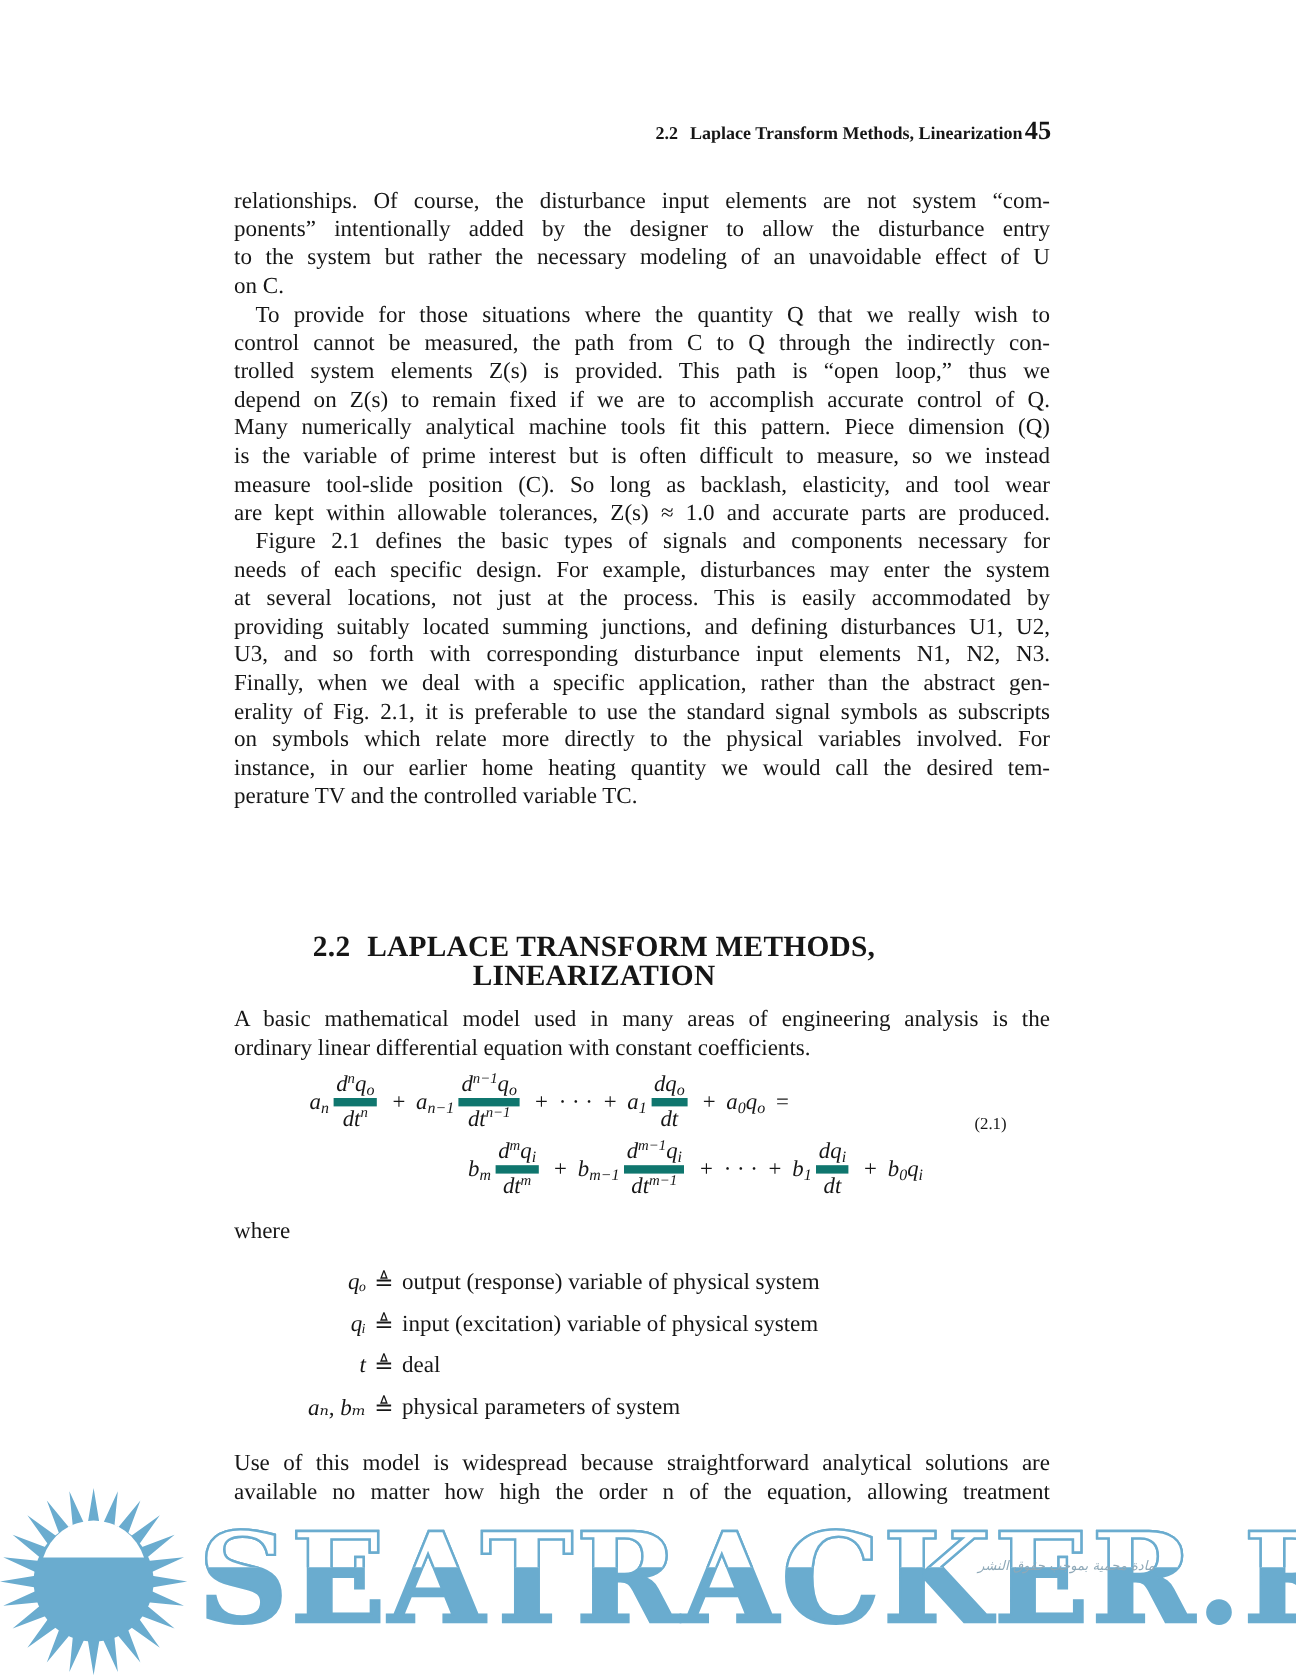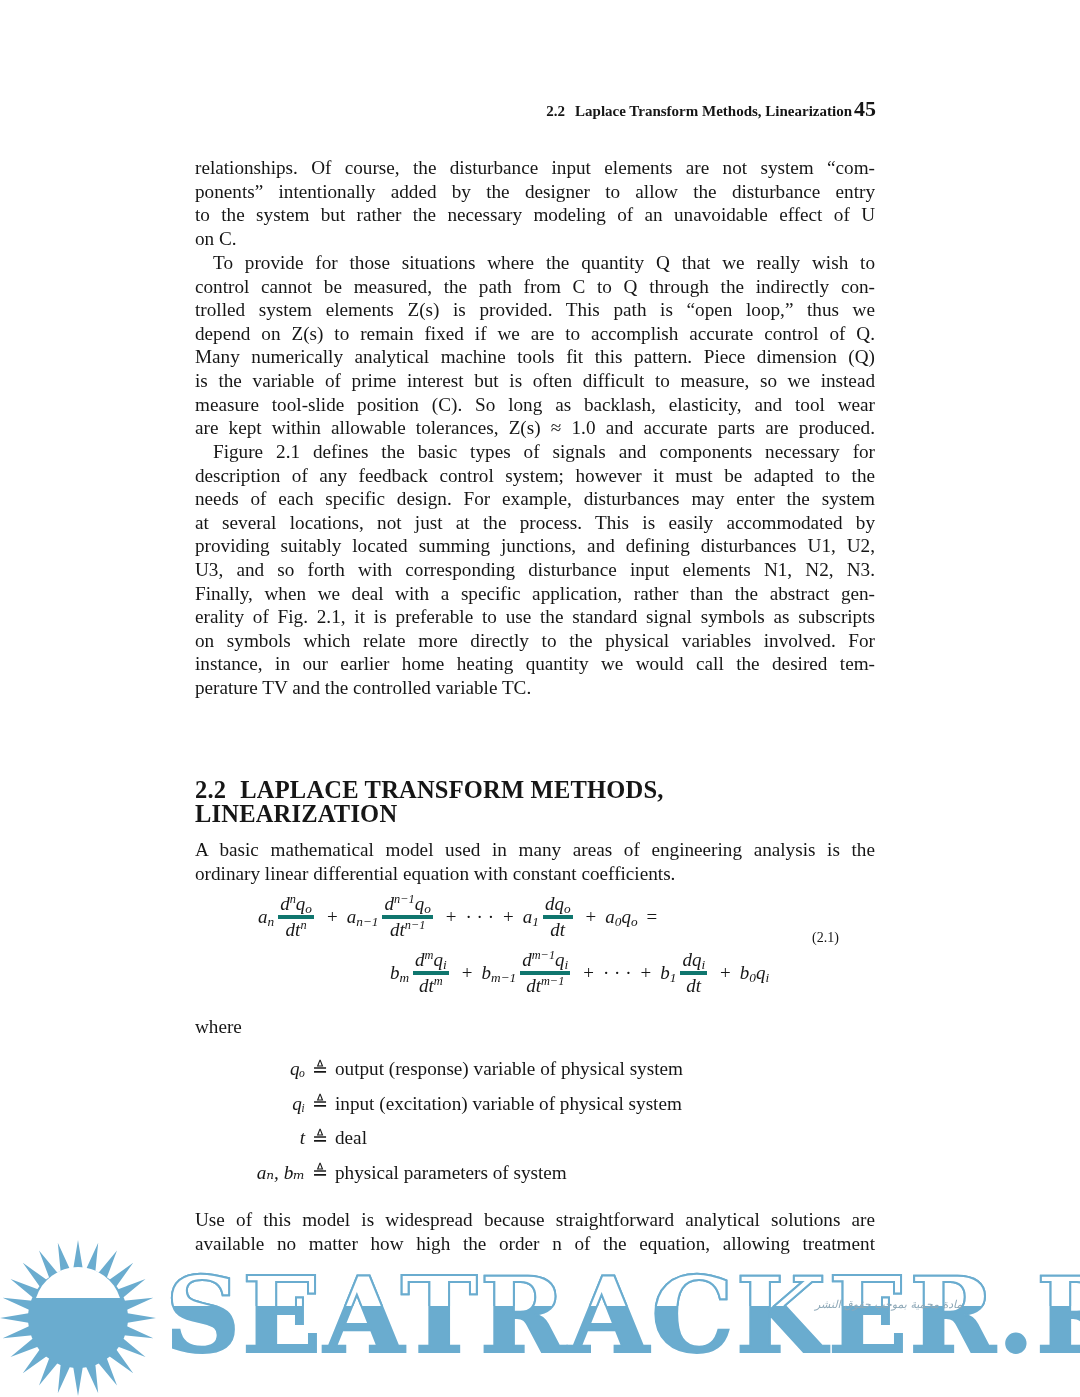--- a/index.html
+++ b/index.html
@@ -22,27 +22,27 @@
     font-size: 19.2px; line-height: 23.6px; text-align: justify;
   }
   .line { display: block; text-align: justify; text-align-last: justify; white-space: nowrap; }
   .line.last { text-align-last: left; }
   i { font-style: italic; }
   sub { font-size: 0.7em; vertical-align: -0.25em; line-height: 0; }
   sup { font-size: 0.65em; vertical-align: 0.55em; line-height: 0; }
 
   .section-heading {
     position: absolute; left: 195px; top: 778px; width: 600px;
-    font-size: 24.5px; line-height: 24px; font-weight: bold; letter-spacing: 0.2px;
+    font-size: 24.5px; line-height: 24px; font-weight: bold; letter-spacing: 0.2px; text-align: center;
   }
   .section-heading .num { margin-right: 14px; }
 
   .eq-row { position: absolute; display: flex; align-items: center; font-size: 19px; white-space: nowrap; }
   .frac { display: inline-flex; flex-direction: column; align-items: center; margin: 0 4px; vertical-align: middle; }
-  .frac .n { border-bottom: 4px solid #0f766e; padding: 0 2px 1px; line-height: 20px; }
+  .frac .n { border-bottom: 7px solid #0f766e; padding: 0 2px 1px; line-height: 20px; }
   .frac .d { padding-top: 1px; line-height: 20px; }
   .op { margin: 0 9px; }
   .coef { font-style: italic; }
   .eq-number { position: absolute; left: 812px; top: 930px; font-size: 14px; }
 
   .where { position: absolute; left: 195px; top: 1016px; font-size: 19.2px; }
   .defs { position: absolute; left: 195px; top: 1052px; width: 600px; font-size: 19.2px; }
   .def-row { display: flex; align-items: center; height: 34.5px; }
   .def-sym { width: 110px; text-align: right; font-style: italic; }
   .def-eq { width: 30px; text-align: center; position: relative; display: inline-block; }
@@ -88,21 +88,20 @@
     <span class="line">trolled system elements Z(s) is provided. This path is “open loop,” thus we</span>
     <span class="line">depend on Z(s) to remain fixed if we are to accomplish accurate control of Q.</span>
     <span class="line">Many numerically analytical machine tools fit this pattern. Piece dimension (Q)</span>
     <span class="line">is the variable of prime interest but is often difficult to measure, so we instead</span>
     <span class="line">measure tool-slide position (C). So long as backlash, elasticity, and tool wear</span>
     <span class="line">are kept within allowable tolerances, Z(s) ≈ 1.0 and accurate parts are produced.</span>
   </div>
 
   <div class="body-text" style="top:440px;">
     <span class="line" style="padding-left:18px;">Figure 2.1 defines the basic types of signals and components necessary for</span>
-    <span class="line">description of any feedback control system; however it must be adapted to the</span>
     <span class="line">needs of each specific design. For example, disturbances may enter the system</span>
     <span class="line">at several locations, not just at the process. This is easily accommodated by</span>
     <span class="line">providing suitably located summing junctions, and defining disturbances U1, U2,</span>
     <span class="line">U3, and so forth with corresponding disturbance input elements N1, N2, N3.</span>
     <span class="line">Finally, when we deal with a specific application, rather than the abstract gen-</span>
     <span class="line">erality of Fig. 2.1, it is preferable to use the standard signal symbols as subscripts</span>
     <span class="line">on symbols which relate more directly to the physical variables involved. For</span>
     <span class="line">instance, in our earlier home heating quantity we would call the desired tem-</span>
     <span class="line last">perature TV and the controlled variable TC.</span>
   </div>

